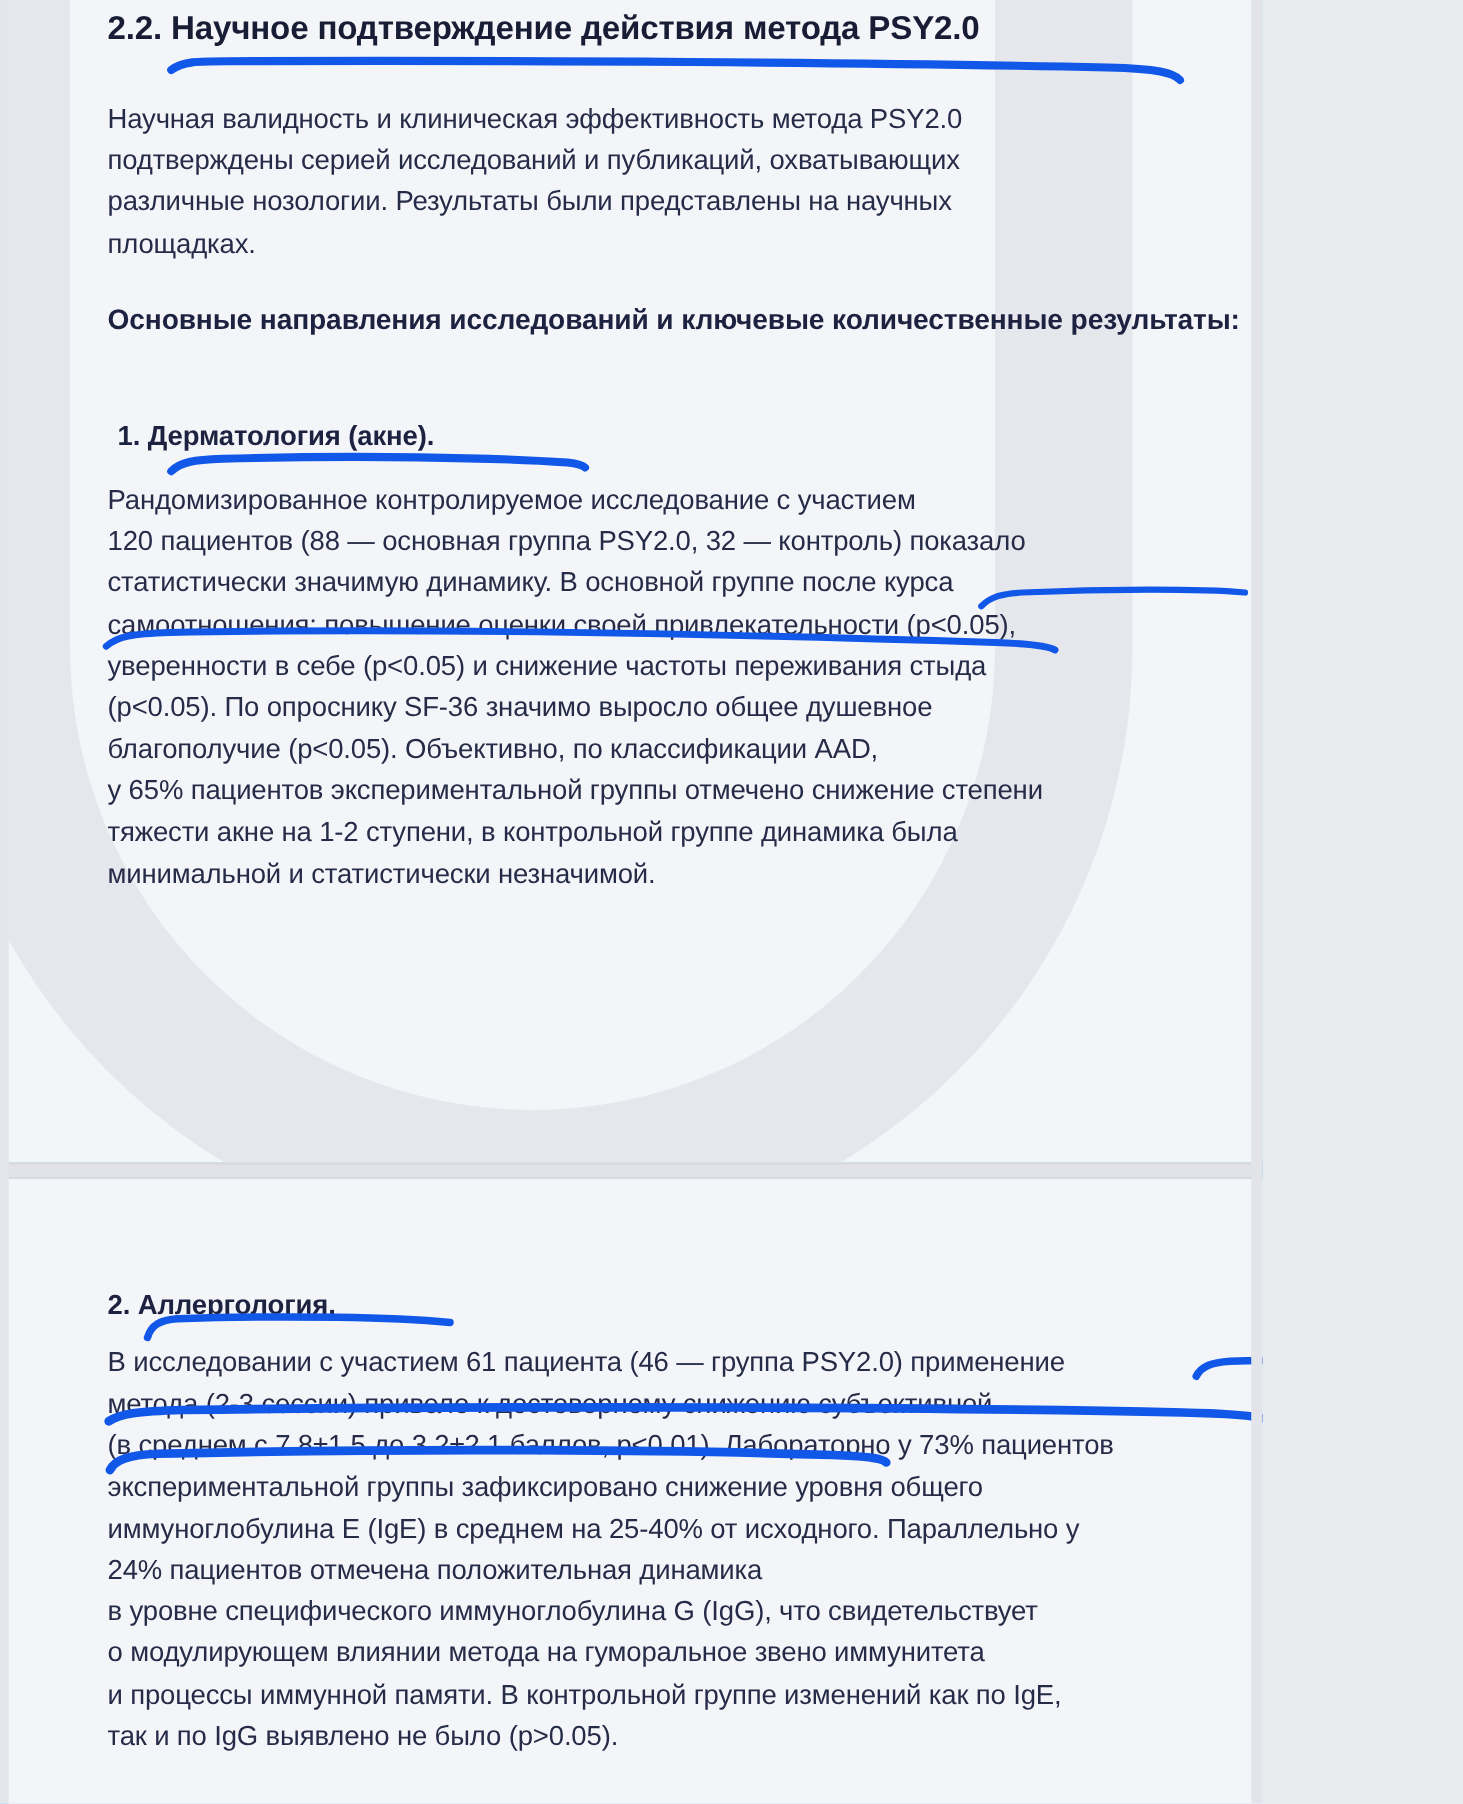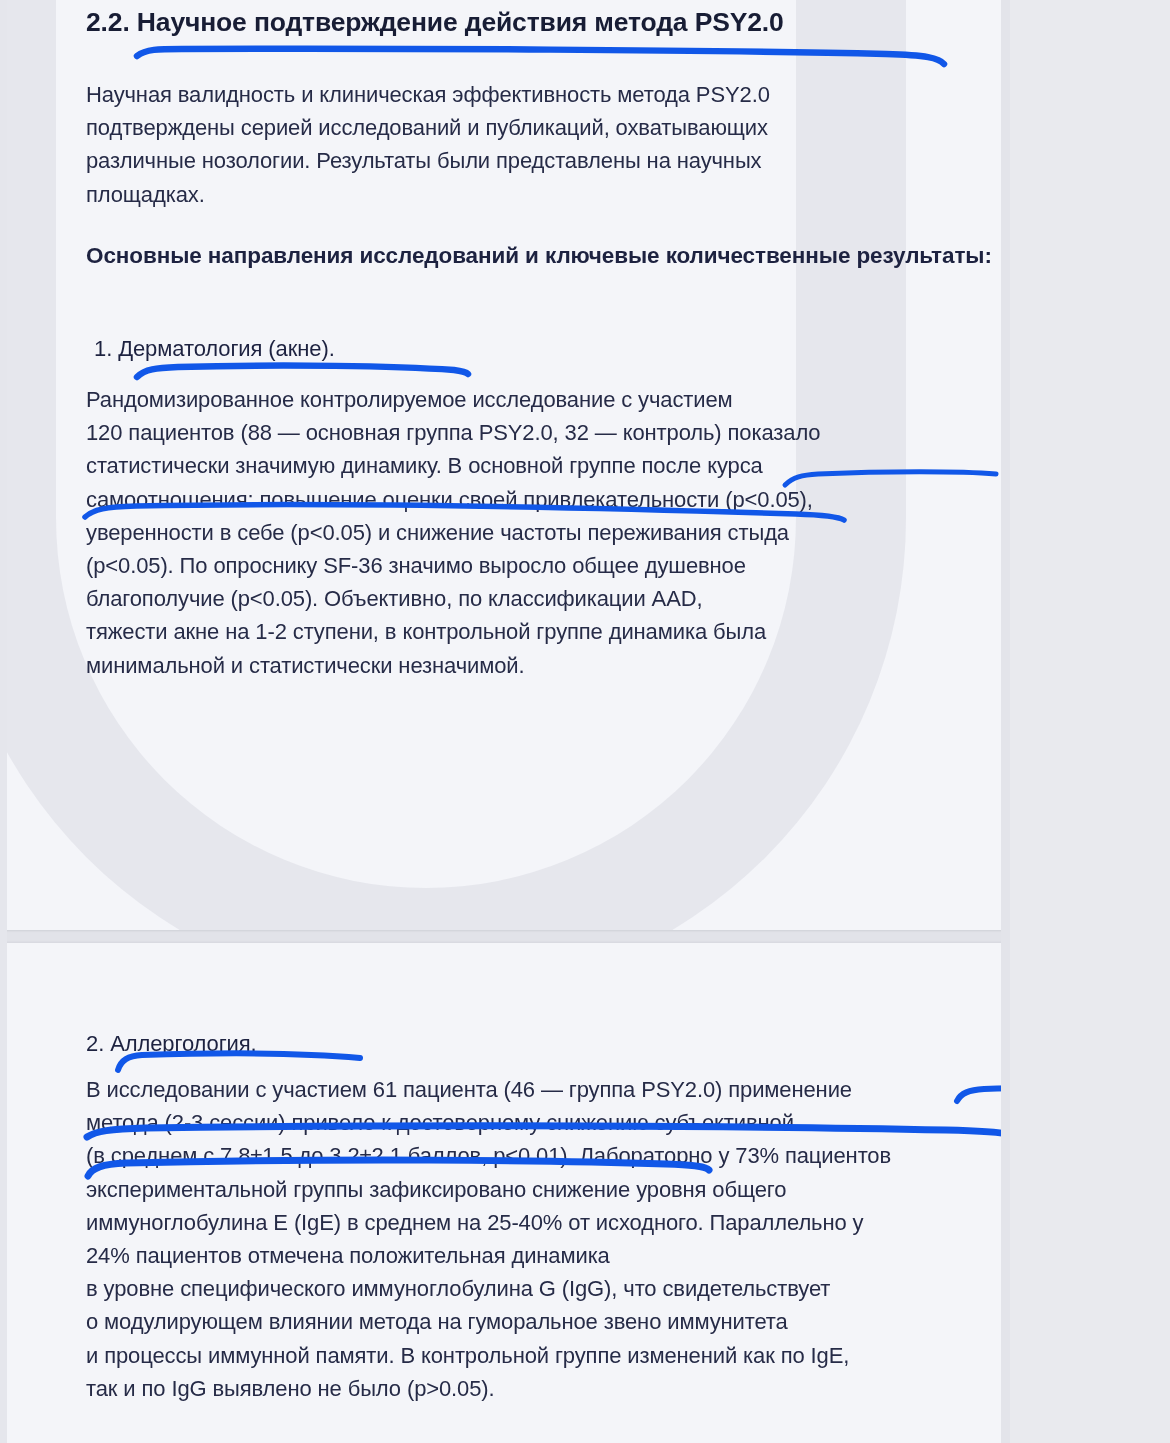--- a/index.html
+++ b/index.html
@@ -105,21 +105,21 @@
     font-size: 22.5px;
     font-weight: 700;
     color: #1d2240;
     line-height: 1.33;
     margin: 0;
     letter-spacing: -.1px;
   }
 
   .h-item {
     font-size: 22px;
-    font-weight: 400;
+    font-weight: 700;
     color: #1d2240;
     line-height: 1.3;
     margin: 0;
     letter-spacing: -.1px;
     text-align: right;
   }
 
   .body-p {
     font-size: 22px;
     font-weight: 400;
@@ -187,20 +187,21 @@
       <div class="h-item" style="position:absolute; left:88px; top:337px;">1. Дерматология (акне).</div>
 
       <div class="body-p" style="position:absolute; left:80px; top:385px; width:1040px;">
         <span class="ln">Рандомизированное контролируемое исследование с участием</span>
         <span class="ln">120 пациентов (88 — основная группа PSY2.0, 32 — контроль) показало</span>
         <span class="ln">статистически значимую динамику. В основной группе после курса</span>
         <span class="ln">самоотношения: повышение оценки своей привлекательности (p&lt;0.05),</span>
         <span class="ln">уверенности в себе (p&lt;0.05) и снижение частоты переживания стыда</span>
         <span class="ln">(p&lt;0.05). По опроснику SF-36 значимо выросло общее душевное</span>
         <span class="ln">благополучие (p&lt;0.05). Объективно, по классификации AAD,</span>
+        <span class="ln">у 65% пациентов экспериментальной группы отмечено снижение степени</span>
         <span class="ln">тяжести акне на 1-2 ступени, в контрольной группе динамика была</span>
         <span class="ln">минимальной и статистически незначимой.</span>
       </div>
 
       <div class="page-number" style="left:1085px; top:818px;">12</div>
     </div>
 
     <svg class="annotations" viewBox="0 0 1155 932">
       <g fill="none" stroke="#1157e8" stroke-linecap="round" stroke-linejoin="round">
 

